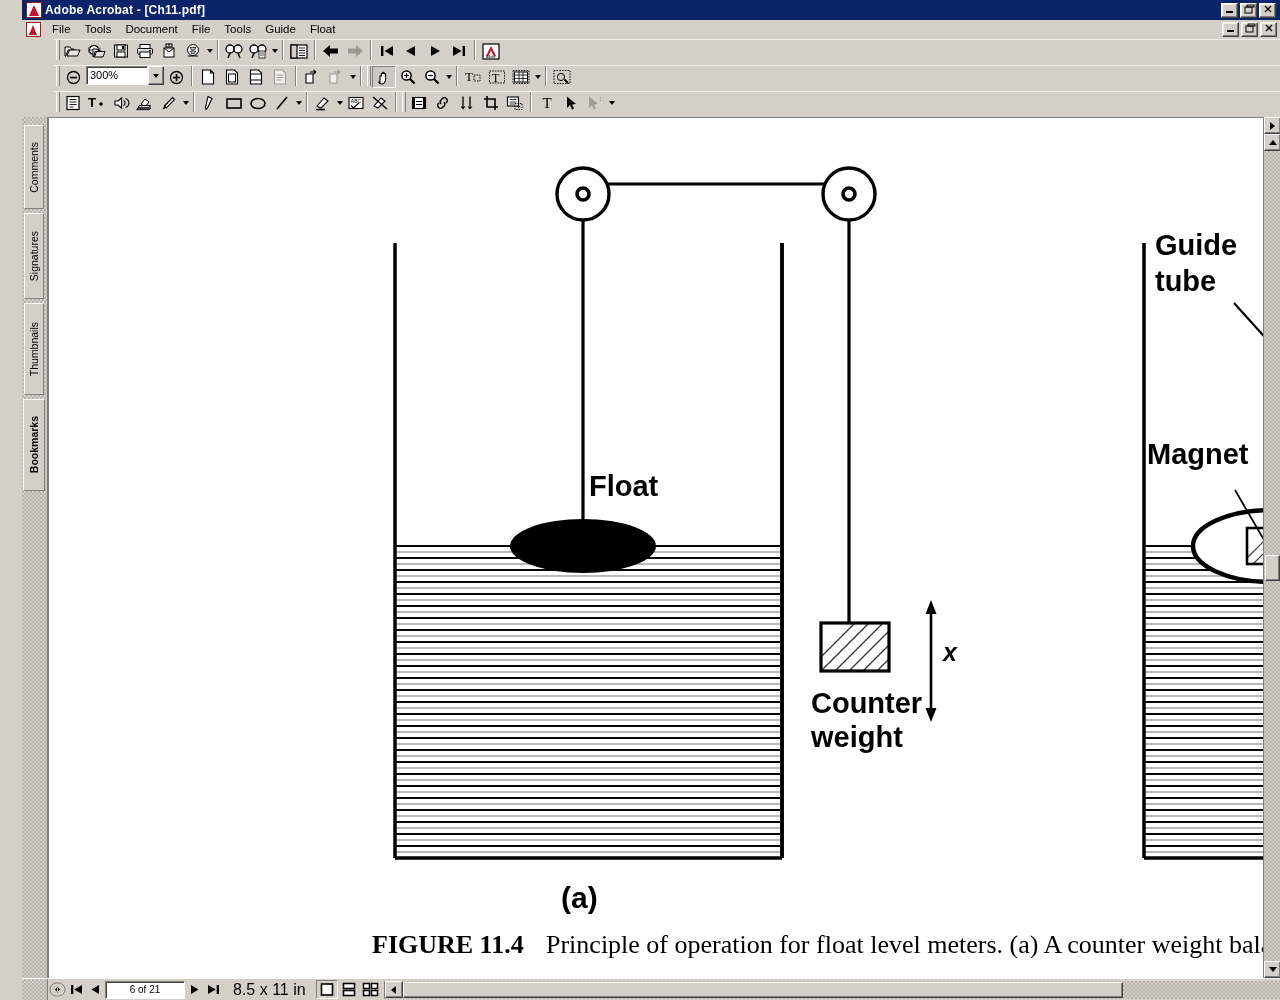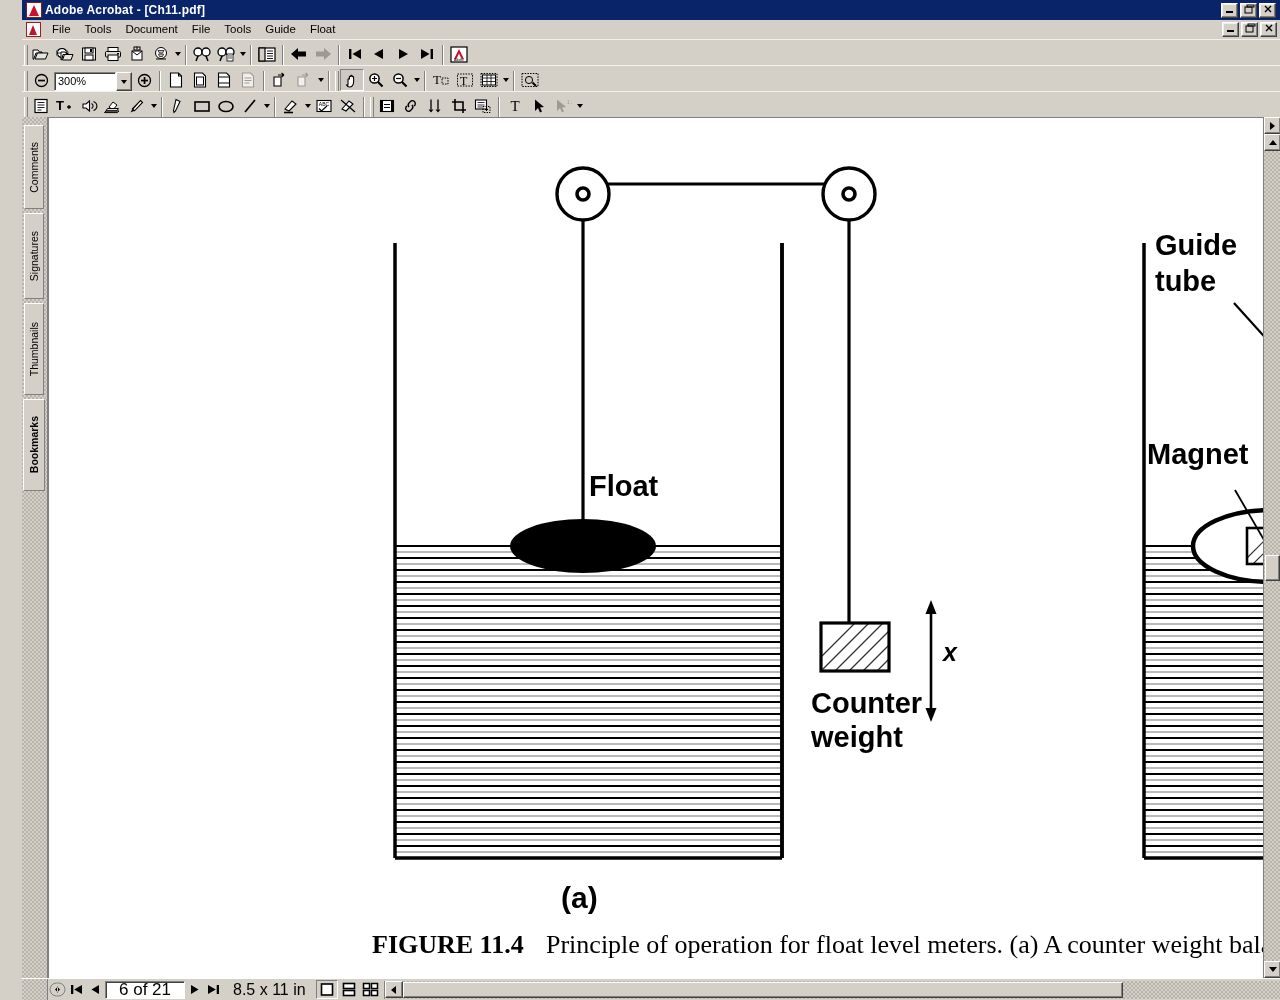--- a/index.html
+++ b/index.html
@@ -75,23 +75,24 @@
   }
   .menu-item {
     font-size: 11.5px; color: #000; padding: 2px 7px;
     white-space: nowrap;
   }
   .mdi-btns { margin-left: auto; display: flex; gap: 2px; padding-right: 3px; }
 
   
   .toolbar {
     background: #d4d0c8;
-    display: flex; align-items: flex-end;
+    display: flex; align-items: flex-start;
     height: 26px;
     border-top: 1px solid #f3f1ee;
+    margin-left: 32px;
   }
   .tsep {
     width: 2px; height: 20px; margin: 0 3px;
     border-left: 1px solid #808080; border-right: 1px solid #ffffff;
     flex: none;
   }
   .tbtn {
     width: 24px; height: 22px;
     display: flex; align-items: center; justify-content: center;
     flex: none; position: relative;
@@ -235,21 +236,21 @@
   }
   .sb-navbtn {
     width: 19px; height: 18px; flex: none;
     display: flex; align-items: center; justify-content: center;
   }
   .pagebox {
     width: 80px; height: 18px;
     background: #fff;
     border: 1px solid #808080; border-right-color: #fff; border-bottom-color: #fff;
     box-shadow: inset 1px 1px 0 #404040;
-    font-size: 17px; text-align: center; line-height: 16px; color: #000;
+    font-size: 10px; text-align: center; line-height: 16px; color: #000;
   }
   .sizebox {
     height: 18px; padding: 0 10px;
     font-size: 16px; line-height: 18px; color: #000;
     white-space: nowrap;
   }
   .viewbtn {
     width: 22px; height: 19px; flex: none;
     display: flex; align-items: center; justify-content: center;
   }

